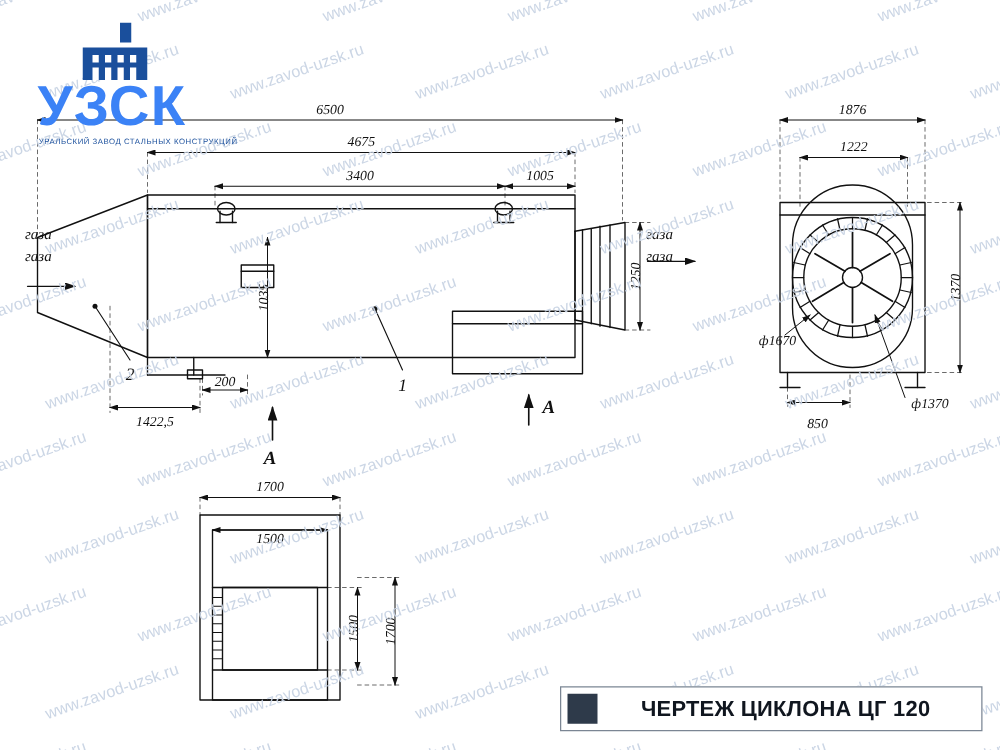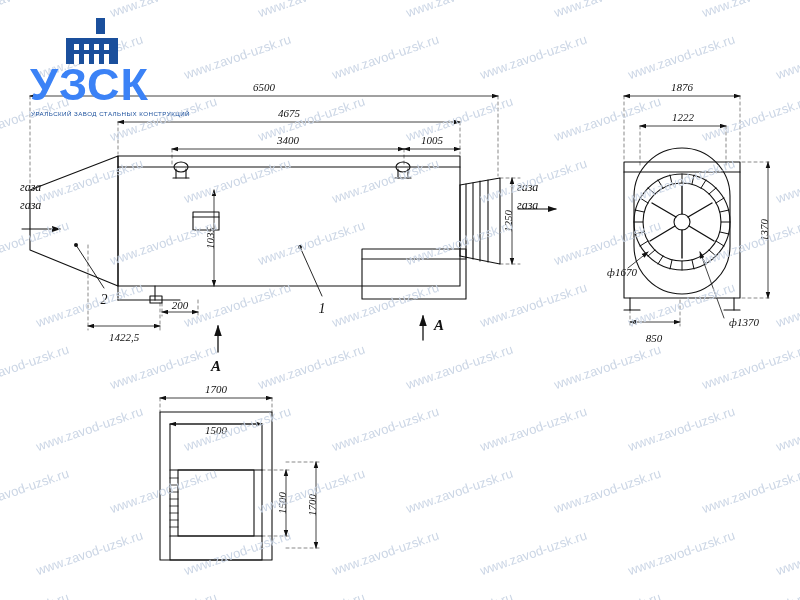--- a/index.html
+++ b/index.html
@@ -450,14 +450,18 @@
       <rect x="38" y="26" width="5" height="6" fill="#ffffff"></rect>
       <rect x="8" y="36" width="5" height="10" fill="#ffffff"></rect>
       <rect x="18" y="36" width="5" height="10" fill="#ffffff"></rect>
       <rect x="28" y="36" width="5" height="10" fill="#ffffff"></rect>
       <rect x="38" y="36" width="5" height="10" fill="#ffffff"></rect>
     </svg>
     <div class="logo-word">УЗСК</div>
     <div class="logo-sub">УРАЛЬСКИЙ ЗАВОД СТАЛЬНЫХ КОНСТРУКЦИЙ</div>
   </div>
 
+  <div id="caption">
+    <div class="cap-sq"></div>
+    <div class="cap-text">ЧЕРТЕЖ ЦИКЛОНА ЦГ 120</div>
+  </div>
 
 </div>
 
 </body></html>

